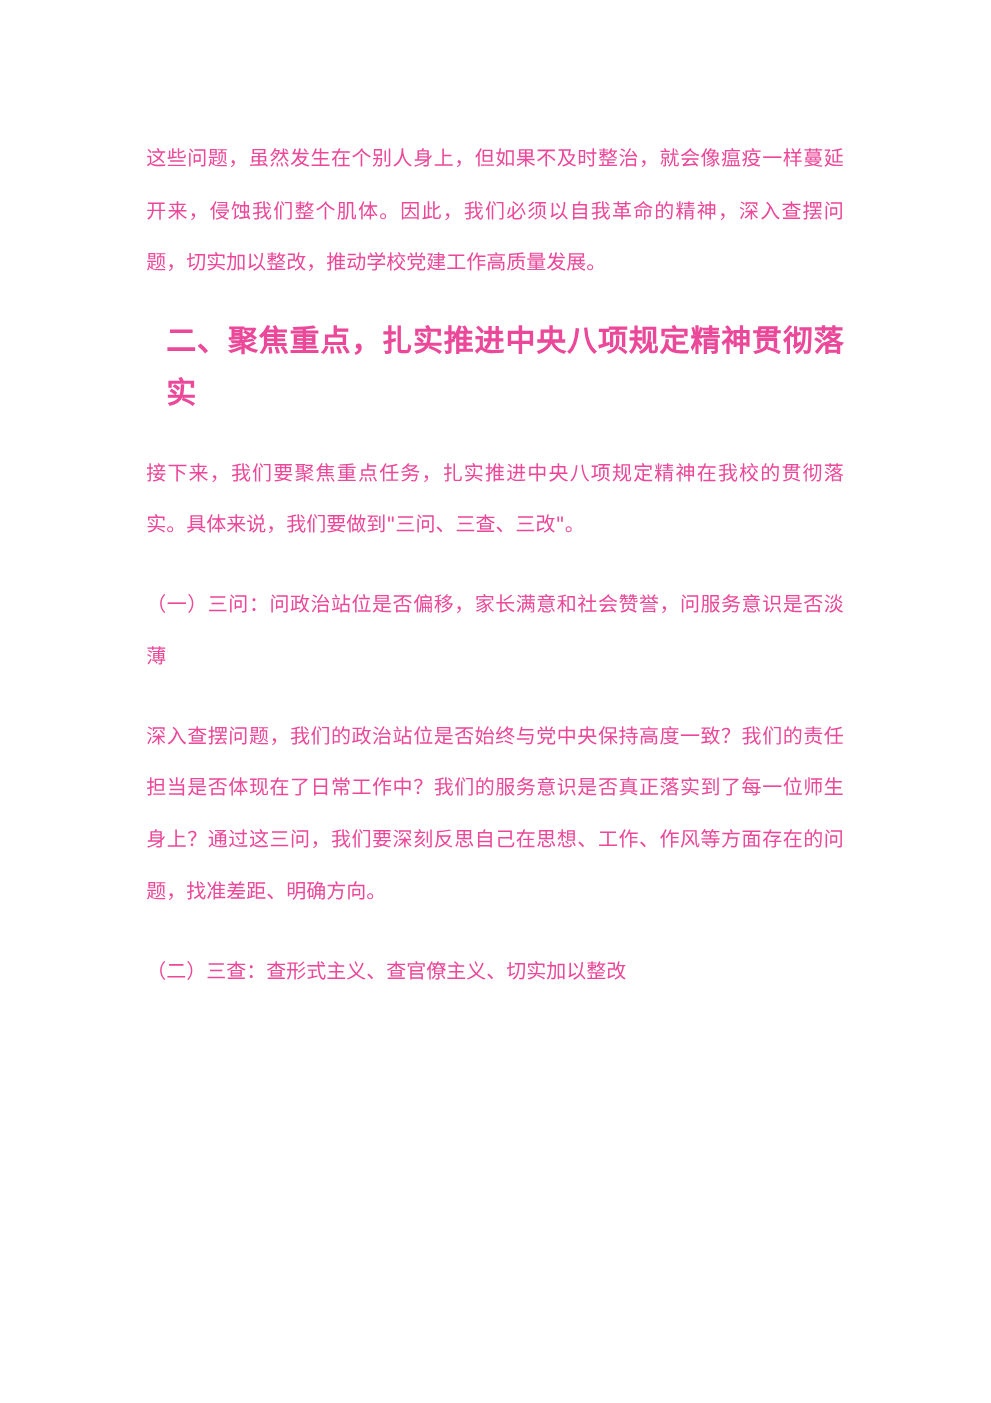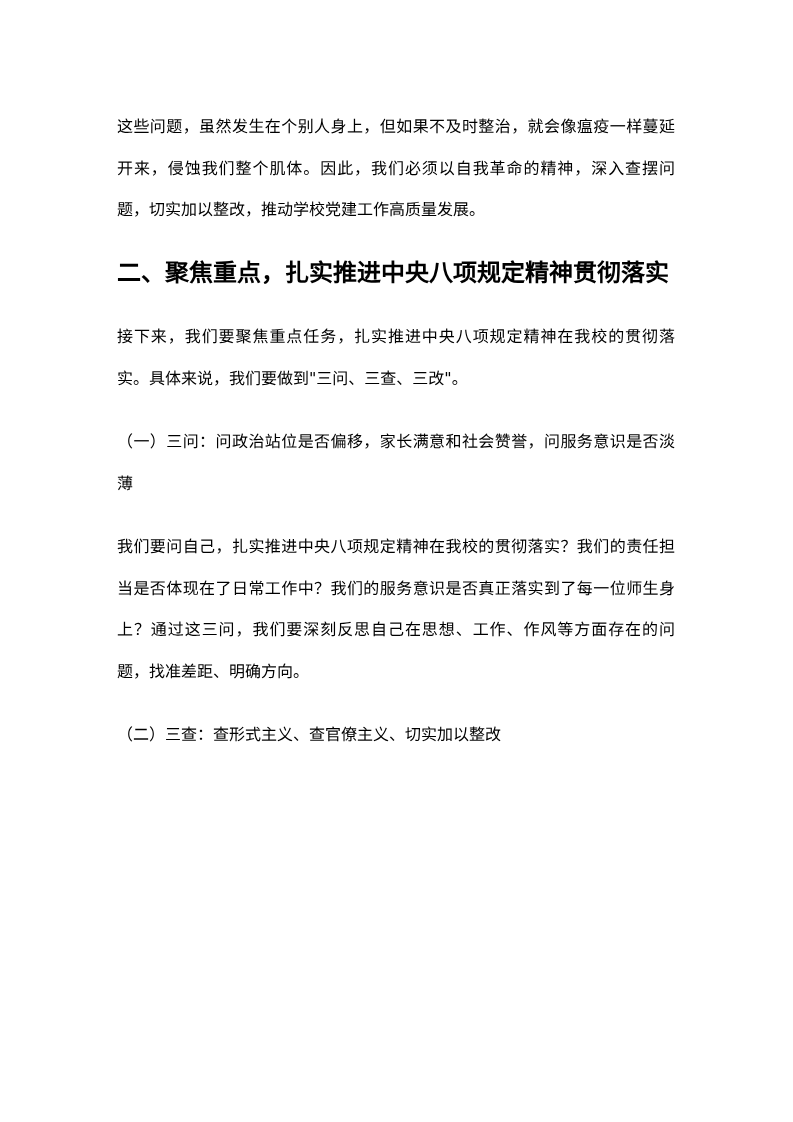--- a/index.html
+++ b/index.html
@@ -11,46 +11,46 @@
     position: relative;
     width: 793px;
     height: 1122px;
     background: #ffffff;
     box-sizing: border-box;
     padding: 106px 118px 40px 117px;
     overflow: hidden;
     font-family: "DejaVu Sans", sans-serif;
     font-size: 16px;
     line-height: 41.5px;
-    color: #000000;
+    color: #ec4899;
     text-align: justify;
     text-justify: inter-ideograph;
   }
   .para {
     margin: 0 0 22px 0;
     font-weight: 400;
   }
   .section-heading {
-    margin: 0 0 22px 0;
+    margin: 0 0 22px 16px;
     font-weight: 700;
   }
   .sub-heading {
     margin: 0 0 22px 0;
     font-weight: 400;
   }
 </style>
 </head>
 <body>
 
 <div class="page">
   <p class="para">这些问题，虽然发生在个别人身上，但如果不及时整治，就会像瘟疫一样蔓延开来，侵蚀我们整个肌体。因此，我们必须以自我革命的精神，深入查摆问题，切实加以整改，推动学校党建工作高质量发展。</p>
 
 
   <h2 class="section-heading">二、聚焦重点，扎实推进中央八项规定精神贯彻落实</h2>
 
   <p class="para">接下来，我们要聚焦重点任务，扎实推进中央八项规定精神在我校的贯彻落实。具体来说，我们要做到"三问、三查、三改"。</p>
 
   <p class="sub-heading">（一）三问：问政治站位是否偏移，家长满意和社会赞誉，问服务意识是否淡薄</p>
 
-  <p class="para">我们要问自己，扎实推进中央八项规定精神在我校的贯彻落实？我们的责任担当是否体现在了日常工作中？我们的服务意识是否真正落实到了每一位师生身上？通过这三问，我们要深刻反思自己在思想、工作、作风等方面存在的问题，找准差距、明确方向。</p>
+  <p class="para">深入查摆问题，我们的政治站位是否始终与党中央保持高度一致？我们的责任担当是否体现在了日常工作中？我们的服务意识是否真正落实到了每一位师生身上？通过这三问，我们要深刻反思自己在思想、工作、作风等方面存在的问题，找准差距、明确方向。</p>
 
   <p class="sub-heading">（二）三查：查形式主义、查官僚主义、切实加以整改</p>
 </div>
 
 </body></html>

